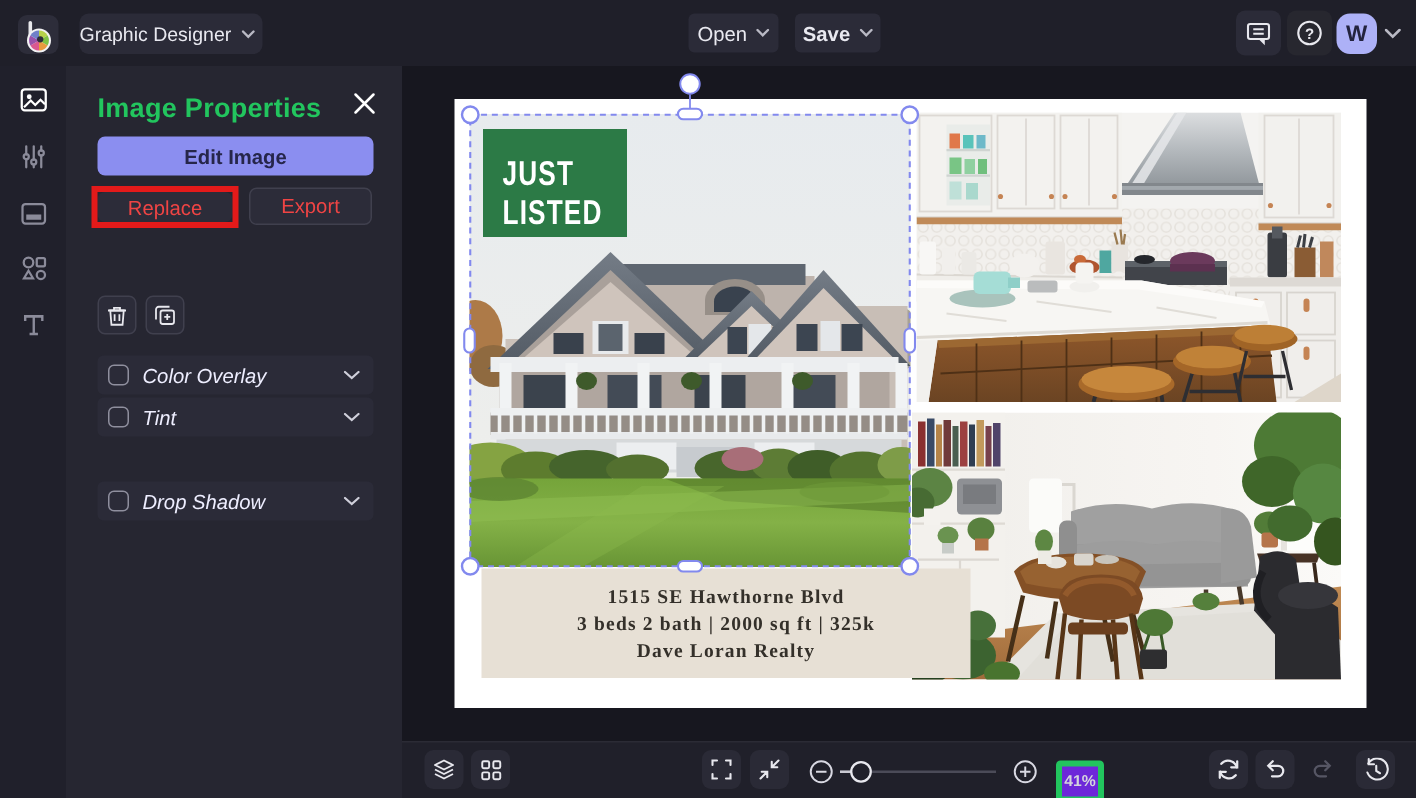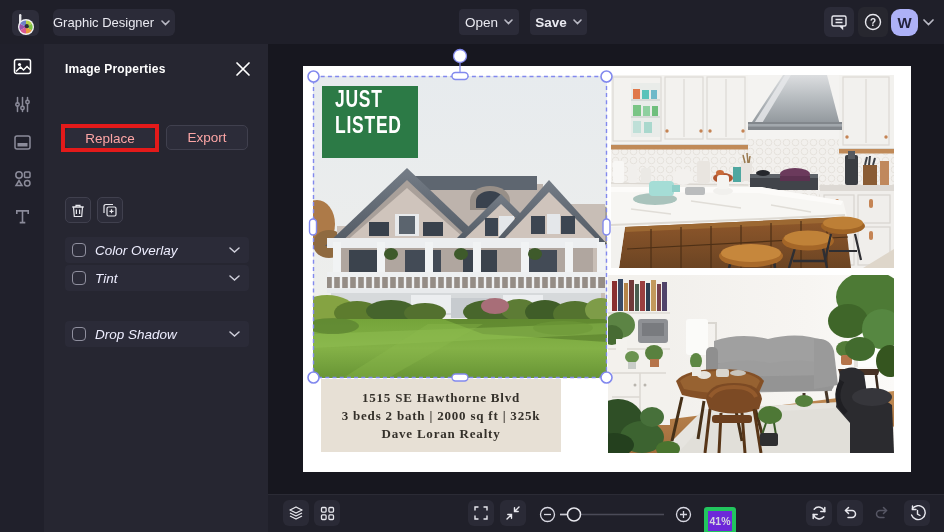--- a/index.html
+++ b/index.html
@@ -22,49 +22,49 @@
   #helpbtn { left:858px; top:7px; width:30px; height:30px; background:#27272f; display:flex; align-items:center; justify-content:center; }
   #avatar { left:891px; top:9px; width:27px; height:27px; background:#adb1f7; border-radius:9px;
     color:#23233e; font-weight:bold; font-size:15px; display:flex; align-items:center; justify-content:center; }
 
   
   #sidebar { position:absolute; left:0; top:44px; width:44px; height:488px; background:#20202b; }
   .sicon { position:absolute; left:13px; width:19px; height:19px; }
 
   
   #panel { position:absolute; left:44px; top:44px; width:224px; height:488px; background:#262631; }
-  #ptitle { position:absolute; left:21px; top:18px; font-size:12px; font-weight:bold; color:#ffffff; letter-spacing:.2px;}
+  #ptitle { position:absolute; left:21px; top:18px; font-size:18px; font-weight:bold; color:#22c55e; letter-spacing:.2px;}
   #pclose { position:absolute; left:190px; top:16px; width:18px; height:18px; }
   .pbtn { position:absolute; background:#2c2c39; border:1px solid #40404e; border-radius:5px;
-    color:#fca5a5; font-size:13.5px; display:flex; align-items:center; justify-content:center; }
+    color:#ef4444; font-size:13.5px; display:flex; align-items:center; justify-content:center; }
   #editimg { left:21px; top:47px; width:184px; height:26px; background:#8b8ef0; border:none;
     color:#26264a; font-weight:bold; }
   #replace { left:21px; top:84px; width:90px; height:20px; border:none; background:#2c2c39;}
   #redbox { position:absolute; left:17px; top:80px; width:98px; height:28px; border:4px solid #e31a1a; }
   #export { left:122px; top:81px; width:82px; height:25px; }
   #cutout { left:21px; top:114px; width:184px; height:26px; }
   #trashbtn { left:21px; top:153px; width:26px; height:26px; }
   #dupbtn { left:53px; top:153px; width:26px; height:26px; }
   #options { left:87px; top:153px; width:118px; height:26px; justify-content:flex-start; padding-left:9px; }
   .crow { position:absolute; left:21px; width:184px; height:26px; background:#2b2b38; border-radius:4px;
     display:flex; align-items:center; color:#eef; font-size:13.5px;font-style:italic; }
   .cbox { width:14px; height:14px; border:1.5px solid #8f8f9e; border-radius:4px; margin-left:7px; margin-right:9px; }
   .crow .cv { position:absolute; right:9px; }
 
   
   #canvas { position:absolute; left:303px; top:66px; width:608px; height:406px; background:#ffffff; }
 
   
   #housephoto { position:absolute; left:10px; top:10px; width:294px; height:302px; }
   #greenbox { position:absolute; left:19px; top:20px; width:96px; height:72px; background:#2c7a46;
-    color:#fff; font-weight:bold; font-size:23px; line-height:26px; padding:0 0 0 0; }
+    color:#fff; font-weight:bold; font-size:23px; line-height:26px; padding:16px 0 0 0; }
   #greenbox div { transform:scaleX(0.76); transform-origin:0 0; margin-left:13px; letter-spacing:1px; white-space:nowrap; }
   #kitchenphoto { position:absolute; left:308px; top:9px; width:283px; height:193px; }
   #livingphoto { position:absolute; left:305px; top:209px; width:286px; height:178px; }
-  #beigebox { position:absolute; left:18px; top:313px; width:240px; height:73px; background:#e7e0d5;
+  #beigebox { position:absolute; left:18px; top:313px; width:326px; height:73px; background:#e7e0d5;
     font-family:"Liberation Serif", serif; font-weight:bold; color:#34302a; font-size:13px;
     text-align:center; padding-top:10px; line-height:18px; letter-spacing:.8px; }
 
   
   #sel { position:absolute; left:313px; top:76px; width:294px; height:302px; pointer-events:none; }
 
   
   #bottombar { position:absolute; left:268px; top:494px; width:676px; height:38px; background:#20202a;
     border-top:1px solid #2b2b35; }
   .bbtn { position:absolute; top:5px; width:26px; height:26px; background:#2a2a36; border-radius:6px;
@@ -159,20 +159,21 @@
     <svg class="sicon" style="top:163px" viewBox="0 0 19 19" fill="#8b8b9a">
       <path d="M3 3h13v4h-1.6V4.8H10.3v10h2v1.7H6.7v-1.7h2v-10H4.6V7H3z"></path>
     </svg>
   </div>
 
   <div id="panel">
     <div id="ptitle">Image Properties</div>
     <svg id="pclose" viewBox="0 0 18 18">
         <path d="M3 3l12 12M15 3L3 15" stroke="#fff" stroke-width="1.7" stroke-linecap="round"></path>
       </svg>
+    <div class="pbtn" id="editimg">Edit Image</div>
     <div class="pbtn" id="replace">Replace</div>
     <div id="redbox"></div>
     <div class="pbtn" id="export">Export</div>
     <div class="pbtn" id="trashbtn">
       <svg width="14" height="15" viewBox="0 0 14 15" fill="none" stroke="#e8e8ee" stroke-width="1.2">
         <path d="M2.5 4h9l-.8 9.5h-7.4z"></path>
           <path d="M1 4h12M5 4V2.3h4V4"></path>
           <path d="M5.4 6.5v4.5M8.6 6.5v4.5"></path>
       </svg>
     </div>

